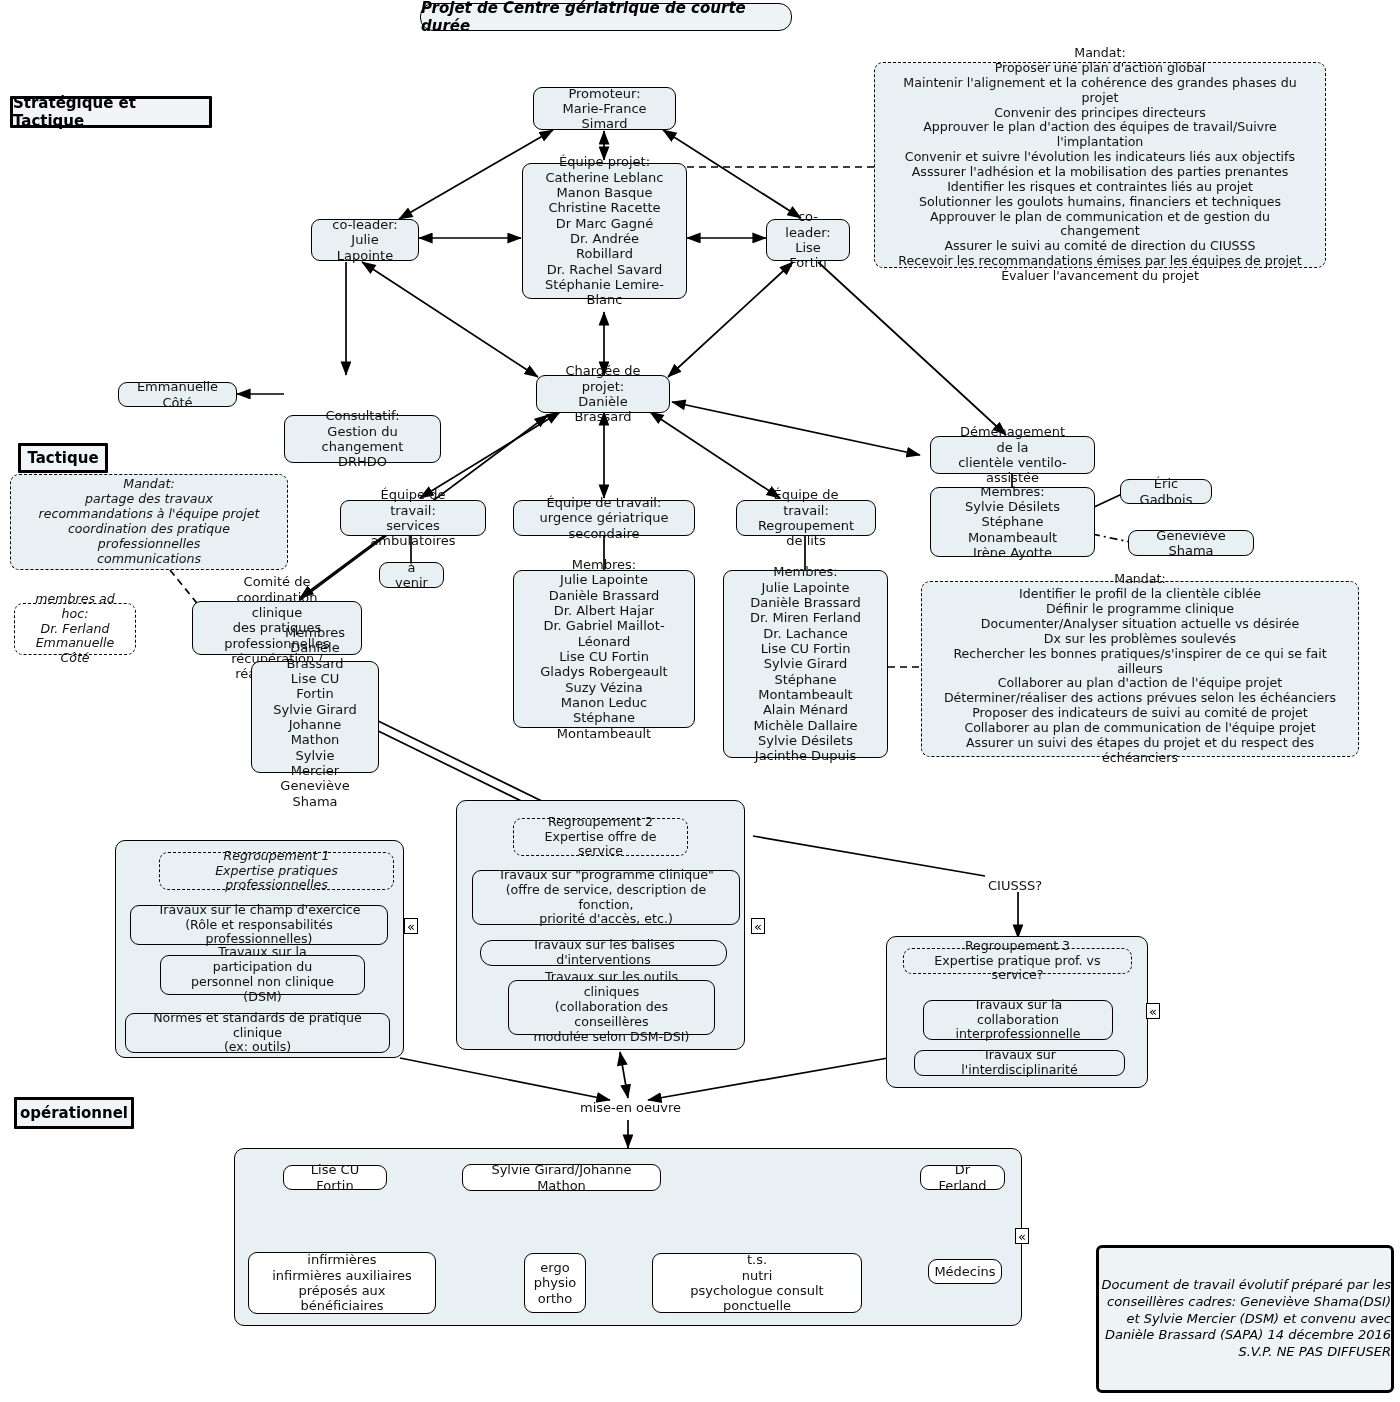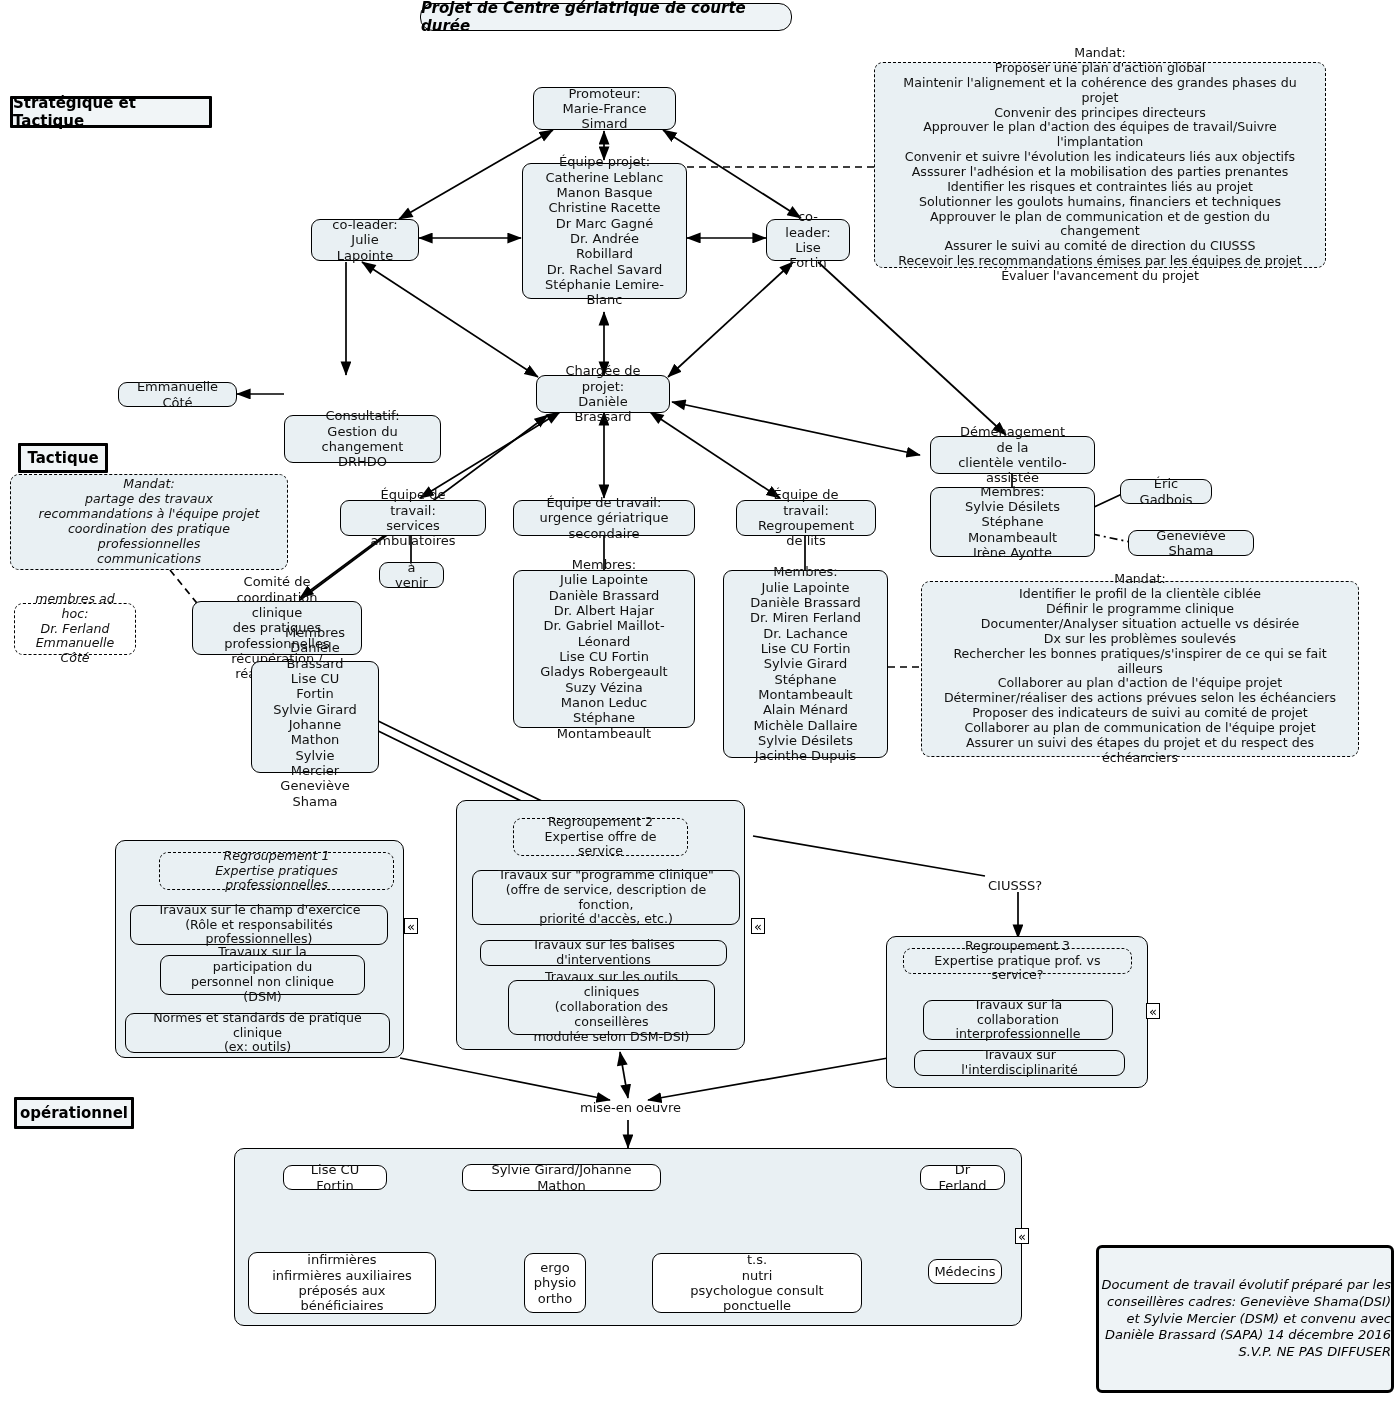--- a/index.html
+++ b/index.html
@@ -324,21 +324,21 @@
   <div class="band" style="left:456px;top:800px;width:289px;height:250px;"></div>
   <div class="node dashed" style="left:513px;top:818px;width:175px;height:38px;font-size:12.6px;">
     <span class="txt">Regroupement 2
 Expertise offre de service</span>
   </div>
   <div class="node" style="left:472px;top:870px;width:268px;height:55px;font-size:12.6px;">
     <span class="txt">Travaux sur "programme clinique"
 (offre de service, description de fonction,
 priorité d'accès, etc.)</span>
   </div>
-  <div class="node" style="left:480px;top:940px;width:247px;height:26px;font-size:12.6px;">
+  <div class="node" style="left:480px;top:940px;width:247px;height:26px;font-size:12.6px;border-radius:12px;">
     <span class="txt">Travaux sur les balises d'interventions</span>
   </div>
   <div class="node" style="left:508px;top:980px;width:207px;height:55px;font-size:12.6px;">
     <span class="txt">Travaux sur les outils cliniques
 (collaboration des conseillères
 modulée selon DSM-DSI)</span>
   </div>
   <div class="marker" style="left:751px;top:918px;width:14px;height:16px;">
     <span>«</span>
   </div>

